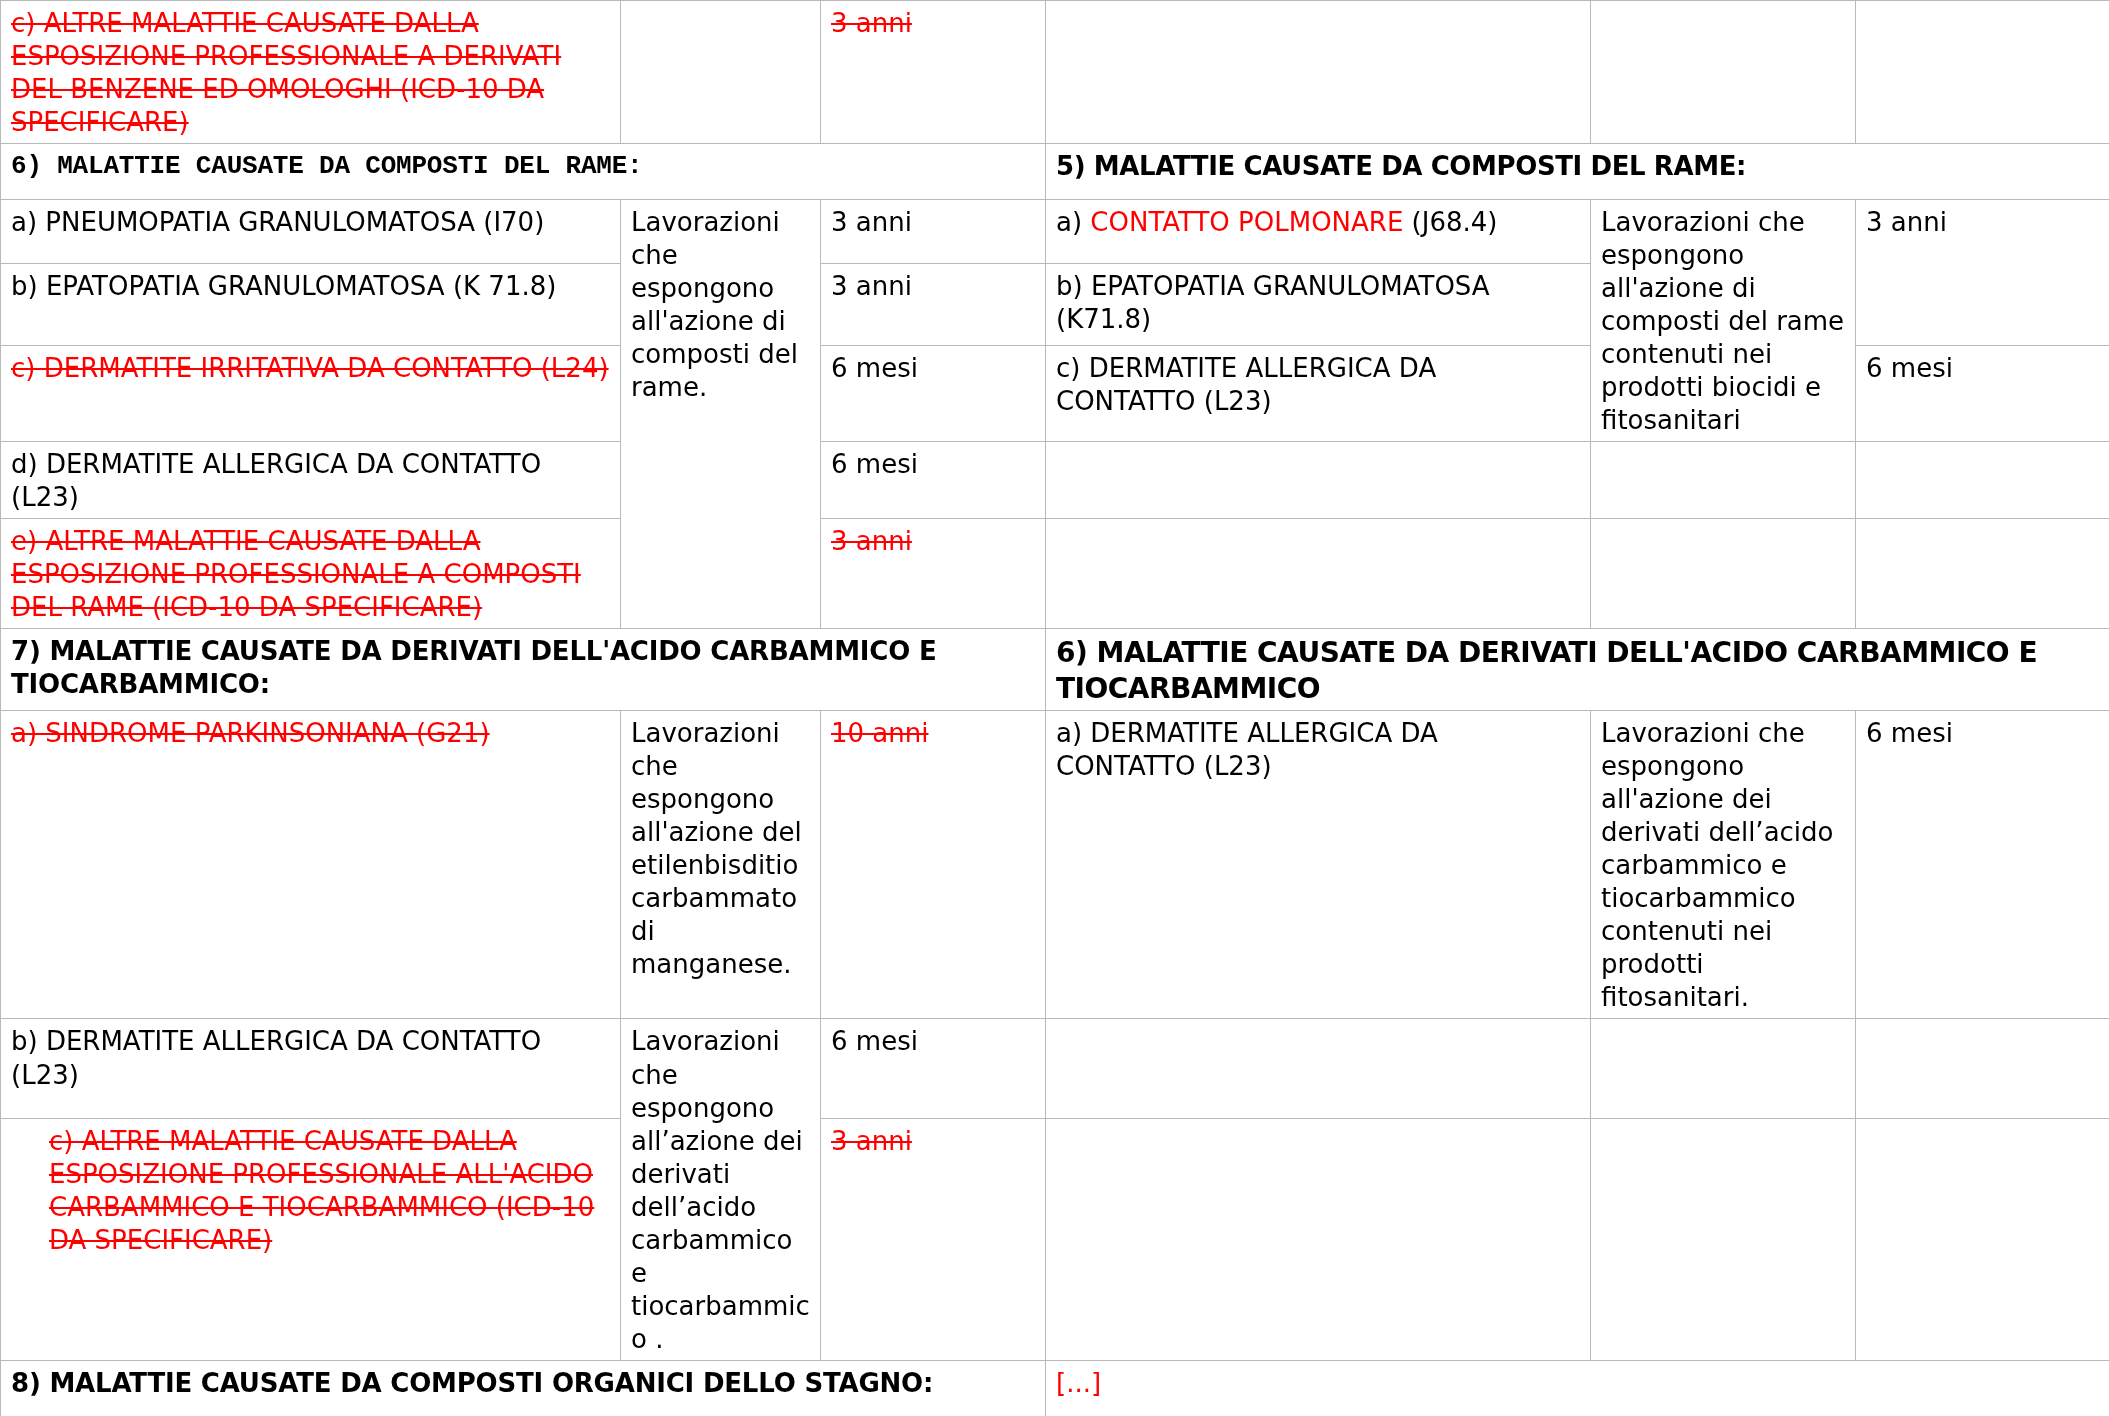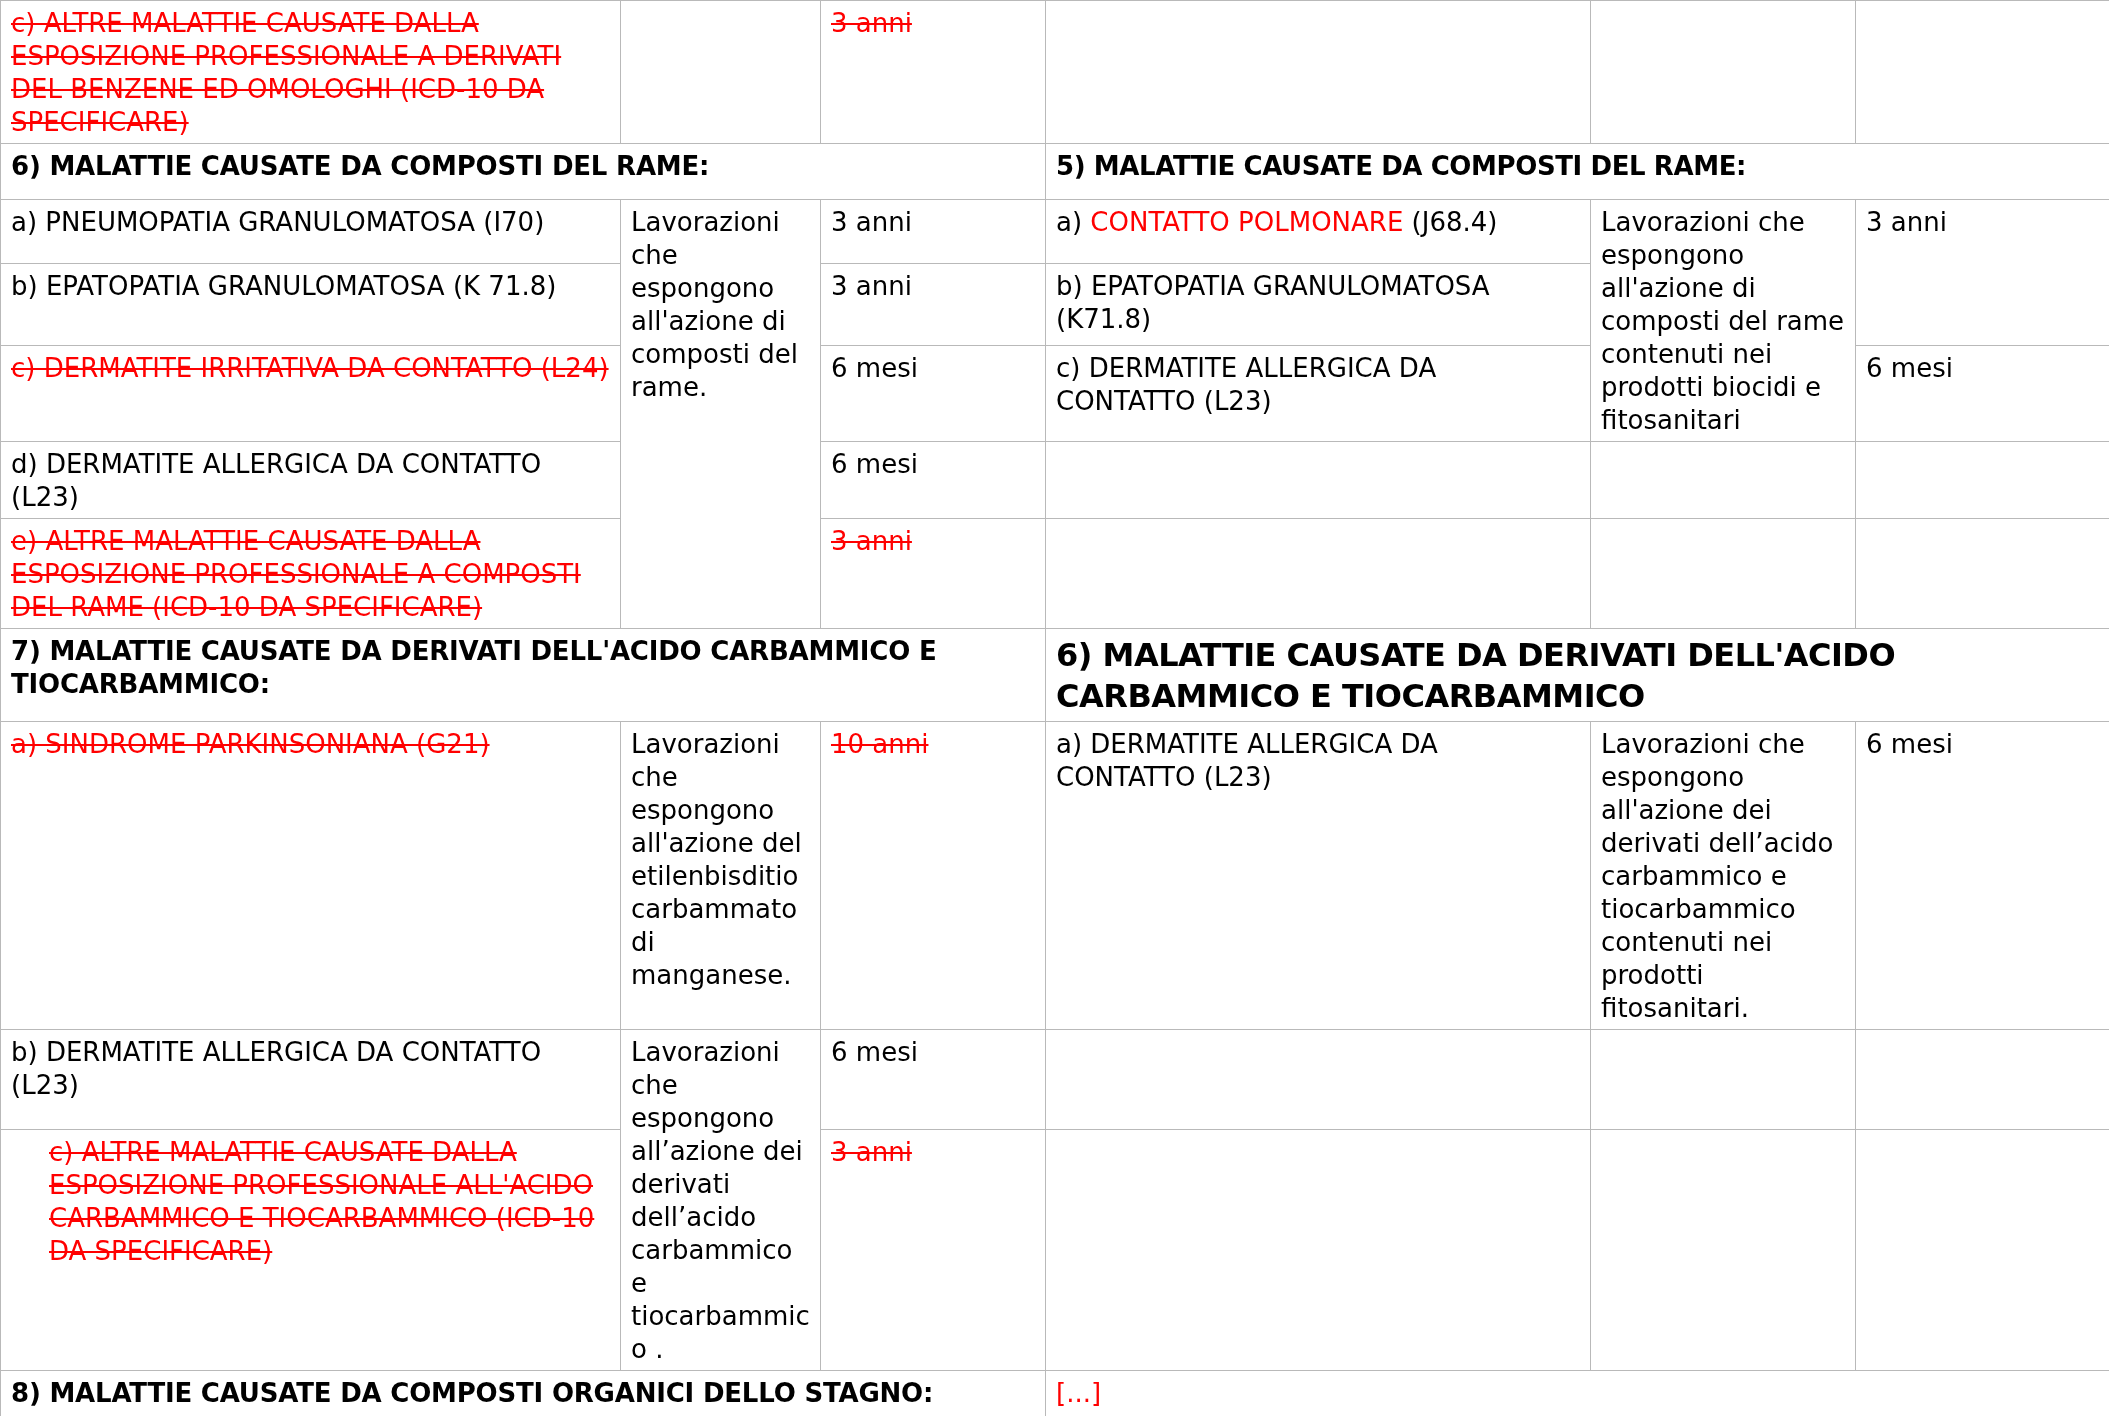--- a/index.html
+++ b/index.html
@@ -67,21 +67,21 @@
   .hdr-right {
     background: #fdeecd;
     font-weight: bold;
     font-size: 26px;
     letter-spacing: -0.4px;
     padding-top: 5px;
     padding-left: 14px;
     line-height: 1.2;
   }
   .hdr-right.small {
-    font-size: 32px;
+    font-size: 28px;
     letter-spacing: -0.5px;
   }
 
   .struck {
     color: #ff0000;
     text-decoration: line-through;
     text-decoration-color: #ff0000;
     text-decoration-thickness: 2px;
   }
   .red { color: #ff0000; }
@@ -112,21 +112,21 @@
     <td></td>
     <td class="dur">
       <span class="struck">3 anni</span>
     </td>
     <td class="empty-grey right"></td>
     <td class="empty-grey"></td>
     <td class="empty-grey"></td>
   </tr>
 
   <tr>
-    <td class="hdr-left" colspan="3" style="height:45px;">6) MALATTIE CAUSATE DA COMPOSTI DEL RAME:</td>
+    <td class="hdr-left" colspan="3" style="height:45px;font-family:Liberation Mono, monospace;">6) MALATTIE CAUSATE DA COMPOSTI DEL RAME:</td>
     <td class="hdr-right" colspan="3">5) MALATTIE CAUSATE DA COMPOSTI DEL RAME:</td>
   </tr>
 
   <tr>
     <td style="height:48px;">a) PNEUMOPATIA GRANULOMATOSA (I70)</td>
     <td rowspan="5" class="narrow-lh">Lavorazioni che espongono all'azione di composti del rame.</td>
     <td class="dur">3 anni</td>
 
     <td class="right">
       <span>a) </span><span class="red">CONTATTO POLMONARE</span><span> (J68.4)</span>

